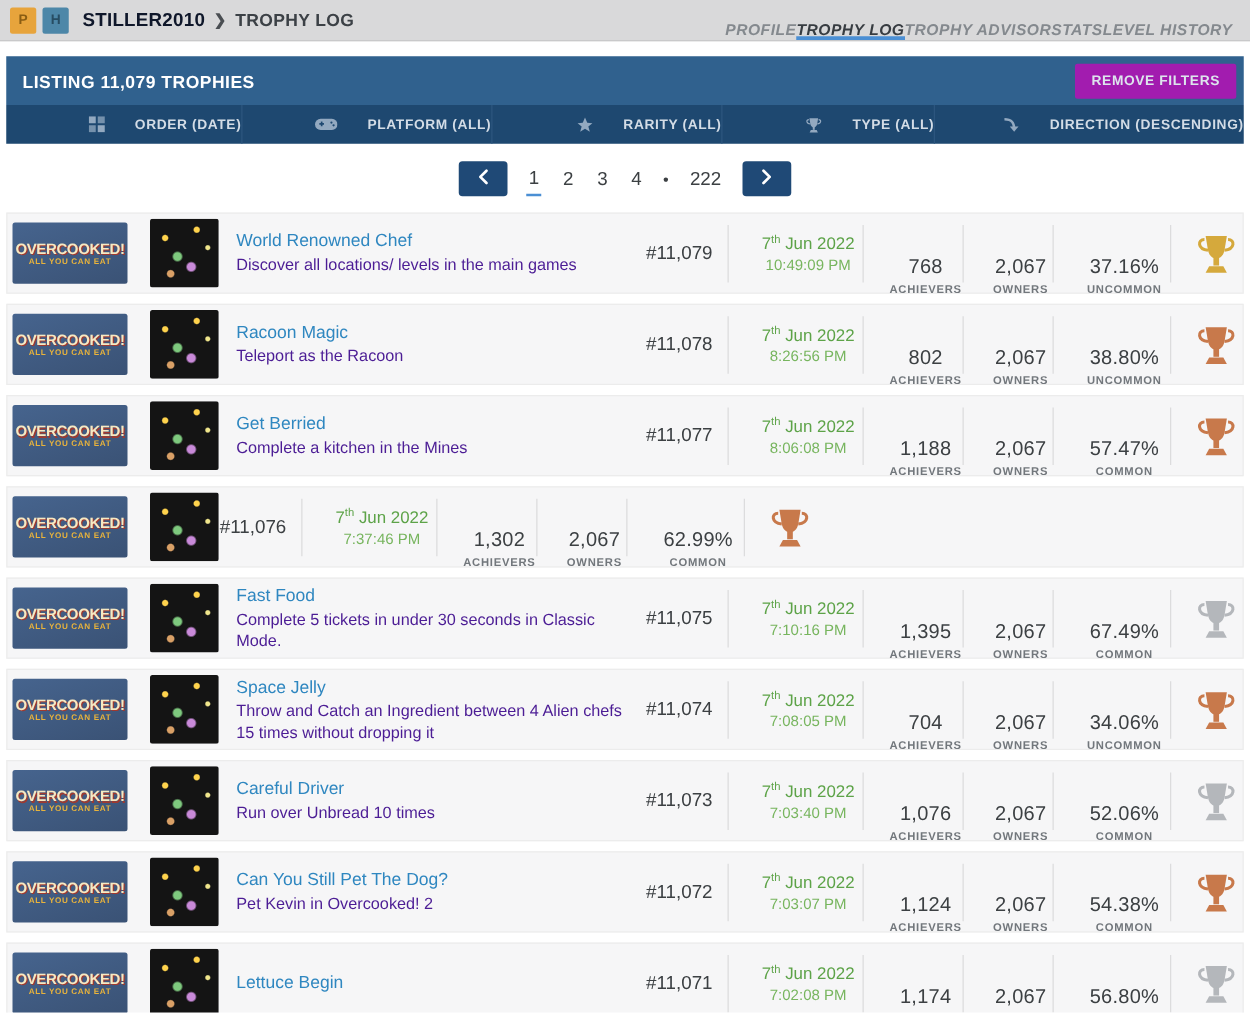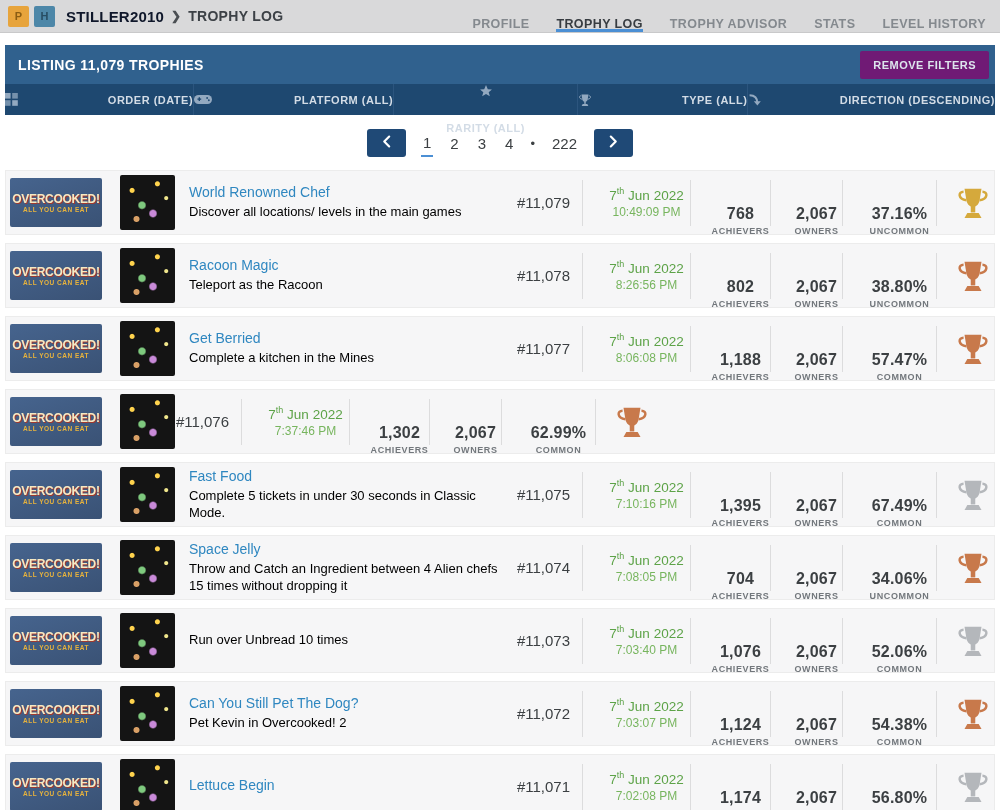--- a/index.html
+++ b/index.html
@@ -12,36 +12,36 @@
   .badge { width:21px; height:21px; border-radius:2px; font-size:11px; font-weight:bold;
     display:flex; align-items:center; justify-content:center; margin-right:5px; }
   .badge.p { background:#e7a43c; color:#8a5d13; }
   .badge.h { background:#4d87a8; color:#274d63; }
   .username { color:#0f172a; font-weight:bold; font-size:15px; margin:0 7px 0 6px;
     text-decoration:none; letter-spacing:.2px; }
   .crumb-chev { color:#4a4e52; font-weight:bold; font-size:12px; margin-right:7px; }
   .crumb-page { color:#3c4146; font-weight:bold; font-size:14px; letter-spacing:.3px; }
   .topnav { margin-left:auto; display:flex; align-items:center; height:100%; }
   .topnav a { color:#84898e; font-size:12.5px; font-weight:bold; letter-spacing:.4px;
-    text-decoration:none; margin-left:27px; height:100%; display:flex; align-items:center;
-    border-bottom:3px solid transparent; padding-top:18px; }
+    text-decoration:none; height:100%; display:flex; align-items:center;
+    border-bottom:3px solid transparent; padding-top:18px;font-style:italic; }
   .topnav a.active { color:#373c41; border-bottom-color:#4b8fd4; }
 
   
   .listing-bar { margin:12px 5px 0; background:#30618e; height:39px;
     display:flex; align-items:center; padding:0 6px 0 13px; }
   .listing-title { color:#fff; font-weight:bold; font-size:14px; letter-spacing:.4px; }
-  .remove-filters { margin-left:auto; background:#701a75; border:0; color:#dde5ed;
+  .remove-filters { margin-left:auto; background:#a21caf; border:0; color:#dde5ed;
     font-family:inherit; font-weight:bold; font-size:11px; letter-spacing:.5px;
     padding:8px 13px; border-radius:2px; cursor:pointer; }
   .filter-bar { margin:0 5px; background:#1e4870; height:31px; display:flex; }
-  .filter-item { display:flex; align-items:center; justify-content:space-between; gap:24px;
+  .filter-item { display:flex; align-items:center; justify-content:flex-end; gap:24px;
     border-left:1px solid #2c557e; cursor:pointer; }
   .filter-item:first-child { border-left:0; }
-  .f-order{width:19%;} .f-platform{width:20.2%;} .f-rarity{width:18.6%;flex-direction:column;}
+  .f-order{width:19%;} .f-platform{width:20.2%;} .f-rarity{width:18.6%;}
   .f-type{width:17.2%;} .f-direction{width:25%;}
   .filter-item .ficon { color:#93a9c0; display:flex; }
   .filter-item .flabel { color:#d3dce6; font-size:11px; font-weight:bold; letter-spacing:.5px; }
 
   
   .pagination { margin-top:14px; display:flex; align-items:center; justify-content:center; gap:15px; }
   .page-btn { width:39px; height:28px; background:#1f4976; border:0; border-radius:3px;
     display:flex; align-items:center; justify-content:center; cursor:pointer; }
   .page-num { color:#3c4043; font-size:15px; text-decoration:none; padding:4px 2px; }
   .page-num.active { border-bottom:2px solid #4b8fd4; }
@@ -61,30 +61,30 @@
     background:
       radial-gradient(circle at 22% 28%, #ffd34d 0 2px, transparent 3px),
       radial-gradient(circle at 68% 16%, #ffd34d 0 2px, transparent 3px),
       radial-gradient(circle at 84% 42%, #f0e68c 0 1.5px, transparent 2.5px),
       radial-gradient(circle at 40% 55%, #7ec97e 0 3px, transparent 4.5px),
       radial-gradient(circle at 60% 70%, #c98ad9 0 3px, transparent 4.5px),
       radial-gradient(circle at 30% 80%, #d9a066 0 2.5px, transparent 3.5px),
       #141414; }
   .info { margin-left:14px; flex:1; min-width:0; padding-right:8px; }
   .title { display:block; color:#2f87c0; font-size:14px; text-decoration:none; margin-bottom:4px; }
-  .desc { color:#000000; font-size:13px; line-height:1.3; }
+  .desc { color:#4c1d95; font-size:13px; line-height:1.3; }
   .rank { width:66px; flex:none; text-align:right; color:#3c4043; font-size:15px; padding-right:12px; }
   .cell { border-left:1px solid #dcdcdd; height:46px; flex:none; display:flex;
     flex-direction:column; align-items:center; justify-content:center;padding-left:20px; }
   .c-date { width:108px; }
   .c-ach { width:80px; } .c-own { width:72px; } .c-rar { width:94px; }
   .date-line { color:#5da348; font-size:13.5px; }
   .date-line sup { font-size:9px; }
   .time { color:#77b55e; font-size:12px; margin-top:3px; }
-  .num { color:#3c4043; font-size:16px; font-weight:bold; letter-spacing:.2px;margin-top:36px; }
+  .num { color:#3c4043; font-size:16px; font-weight:normal; letter-spacing:.2px;margin-top:36px; }
   .lbl { color:#72777c; font-size:9px; font-weight:bold; letter-spacing:.6px; margin-top:3px; }
   .c-cup { width:52px; display:flex; align-items:center; justify-content:center; }
   .trophy-cup { display:flex; }
   .trophy-cup.gold { color:#d5a93c; }
   .trophy-cup.silver { color:#b4b7bb; }
   .trophy-cup.bronze { color:#c8794b; }
 </style>
 </head>
 <body>
 
@@ -423,20 +423,21 @@
     </div>
   </div>
 
   <div class="row">
     <div class="game-thumb">
       <div class="gt1">OVERCOOKED!</div>
       <div class="gt2">ALL YOU CAN EAT</div>
     </div>
     <div class="trophy-thumb"></div>
     <div class="info">
+      <a href="#" class="title">Careful Driver</a>
       <div class="desc">Run over Unbread 10 times</div>
     </div>
     <div class="rank">#11,073</div>
     <div class="cell c-date">
       <span class="date-line"><span>7</span><sup>th</sup> <span>Jun 2022</span></span>
       <span class="time">7:03:40 PM</span>
     </div>
     <div class="cell c-ach">
       <span class="num">1,076</span>
       <span class="lbl">ACHIEVERS</span>

